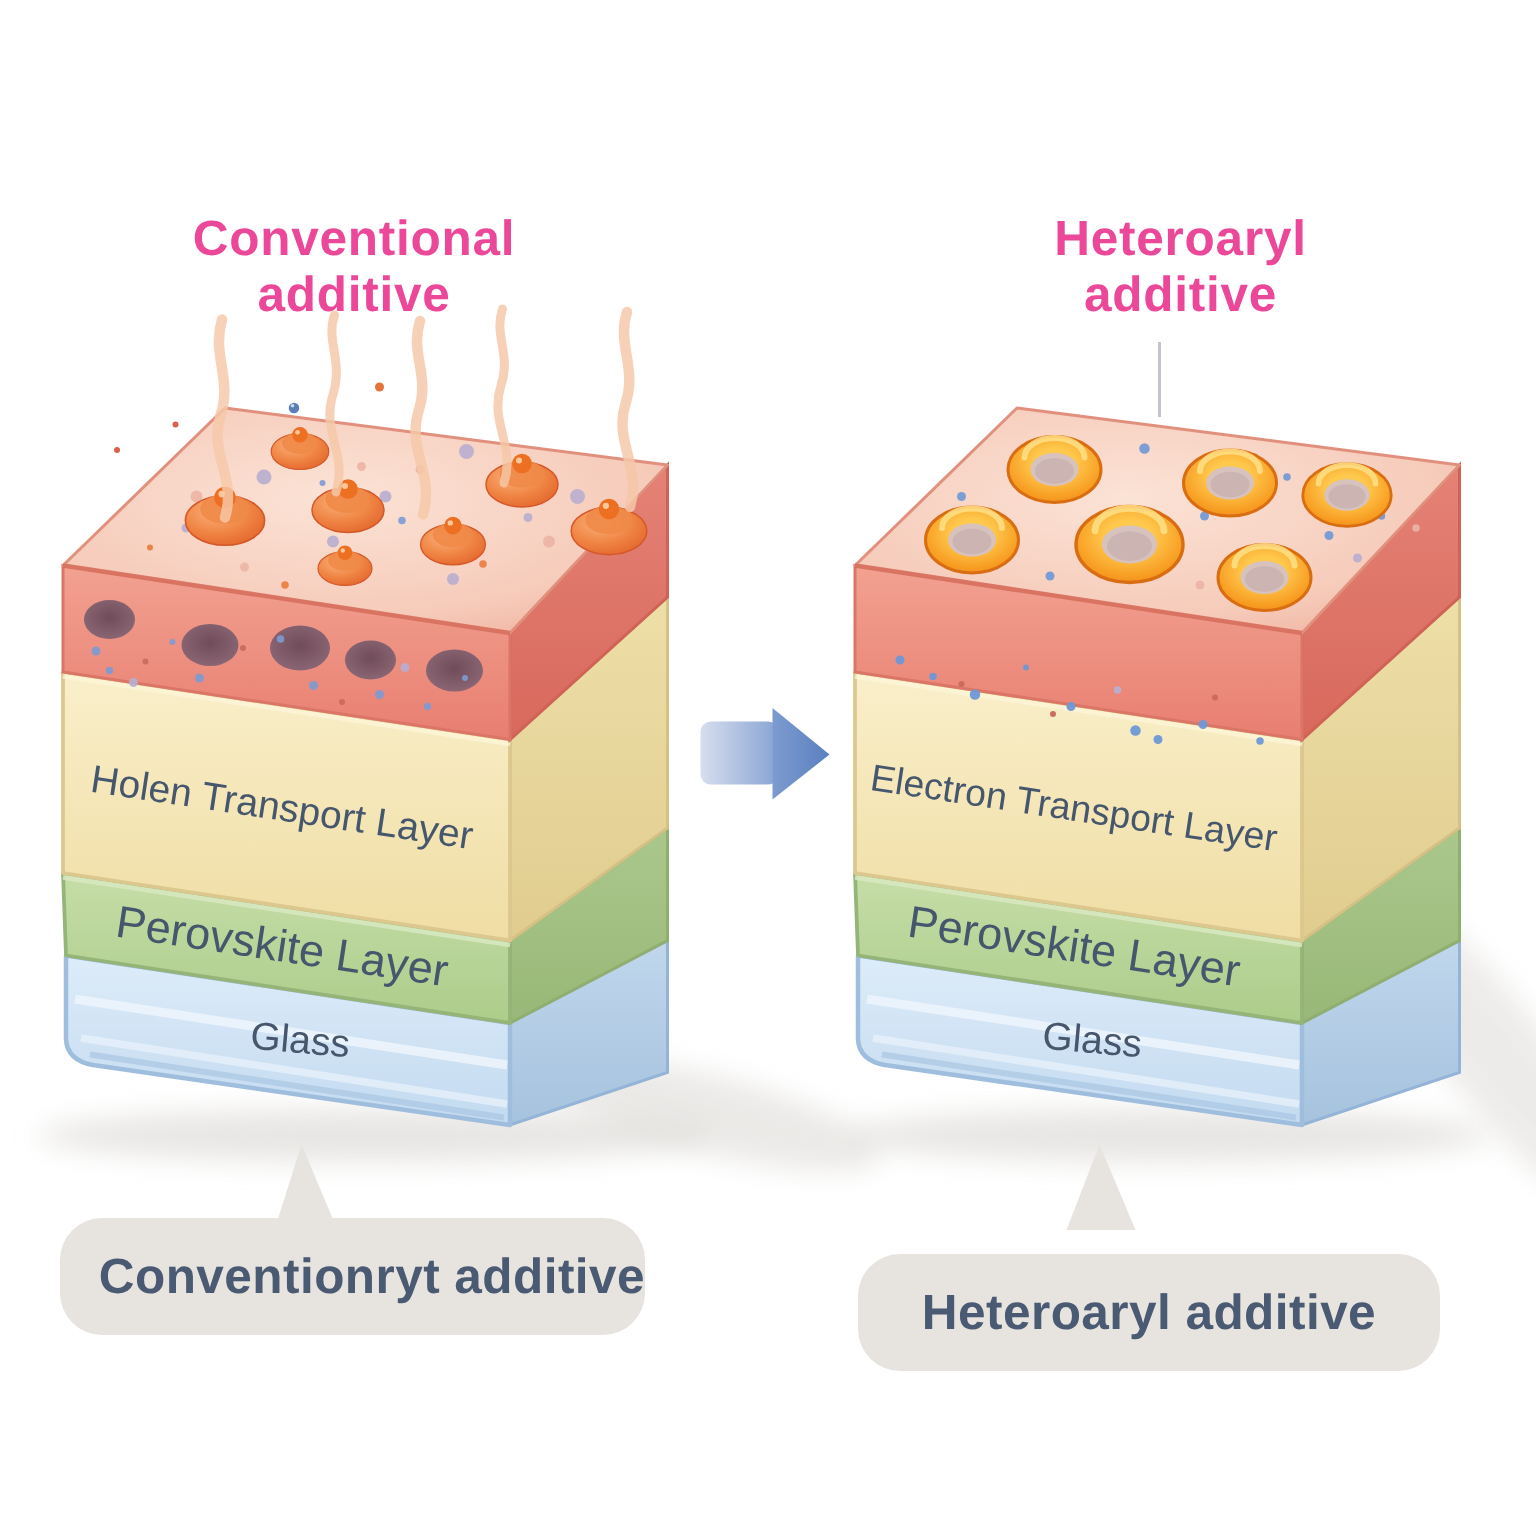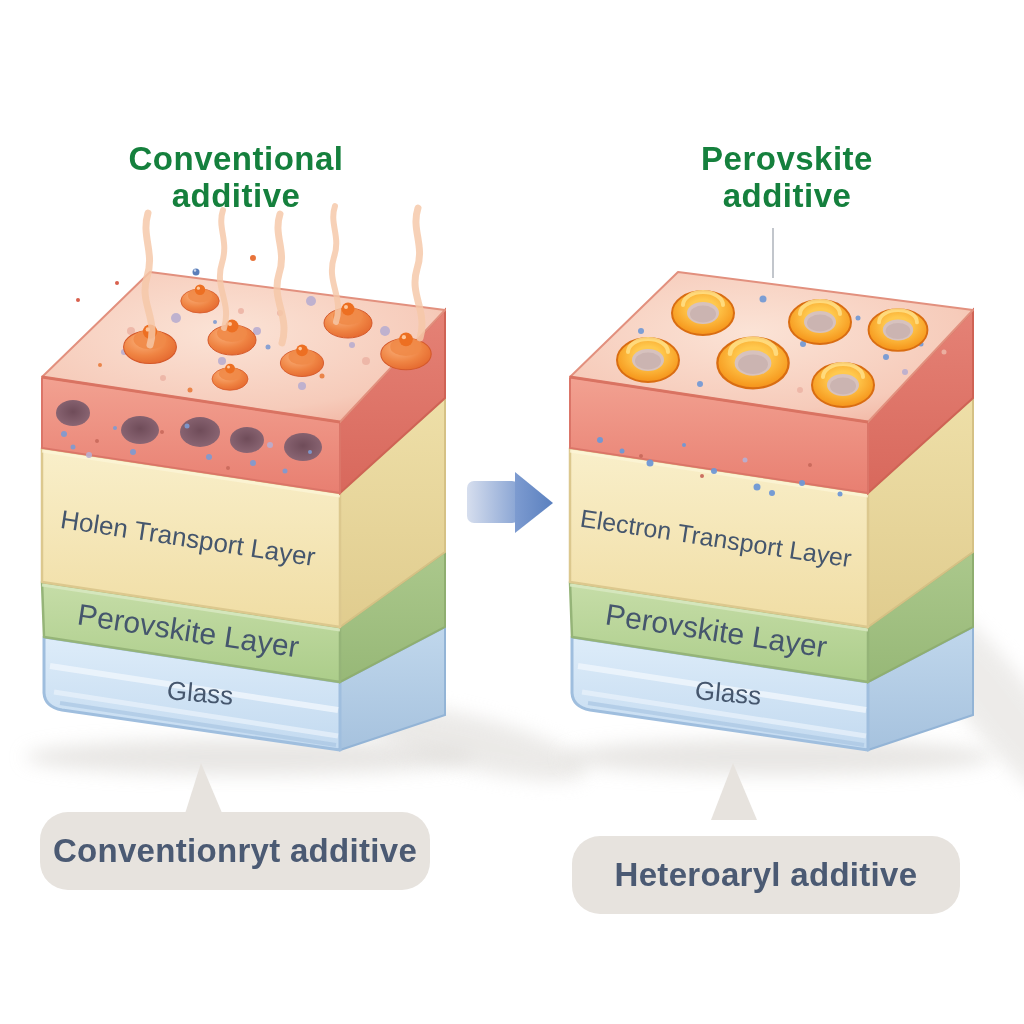--- a/index.html
+++ b/index.html
@@ -1,26 +1,26 @@
 <!DOCTYPE html>
 <html><head>
 <meta charset="utf-8">
 <style>
   html,body{margin:0;padding:0;background:#ffffff;}
   .canvas{position:relative;width:1024px;height:1024px;background:#ffffff;overflow:hidden;
           font-family:"Liberation Sans",sans-serif;}
   .fig-svg{position:absolute;left:0;top:0;z-index:1;}
   .title{position:absolute;top:140px;width:340px;text-align:center;z-index:2;
-         font-weight:700;font-size:33px;line-height:37px;color:#15803d;letter-spacing:.5px;}
+         font-weight:700;font-size:33px;line-height:37px;color:#ec4899;letter-spacing:.5px;}
   .title-left{left:66px;}
   .title-right{left:617px;}
   .bubble{position:absolute;top:812px;height:78px;background:#e7e3de;border-radius:28px;
           display:flex;align-items:center;justify-content:center;z-index:2;
           font-weight:700;font-size:33px;color:#4b5a73;letter-spacing:.3px;}
-  .bubble-left{left:40px;width:390px;}
+  .bubble-left{left:40px;width:390px;justify-content:flex-end;}
   .bubble-right{left:572px;width:388px;margin-top:24px;}
   .layerLabel{font-family:"Liberation Sans",sans-serif;fill:#45566d;}
 </style>
 </head>
 <body>
 
 <div class="canvas">
 
 <svg class="fig-svg" width="1024" height="1024" viewBox="0 0 1024 1024">
   <defs>
@@ -332,21 +332,21 @@
 
   <polygon points="183,820 201,763 225,820" fill="#e7e3de"></polygon>
   <polygon points="711,820 733,763 757,820" fill="#e7e3de"></polygon>
 </svg>
 
 <div class="title title-left">
   <div>Conventional</div>
   <div>additive</div>
 </div>
 <div class="title title-right">
-  <div>Perovskite</div>
+  <div>Heteroaryl</div>
   <div>additive</div>
 </div>
 
 <div class="bubble bubble-left">
   <span>Conventionryt additive</span>
 </div>
 <div class="bubble bubble-right">
   <span>Heteroaryl additive</span>
 </div>
 

